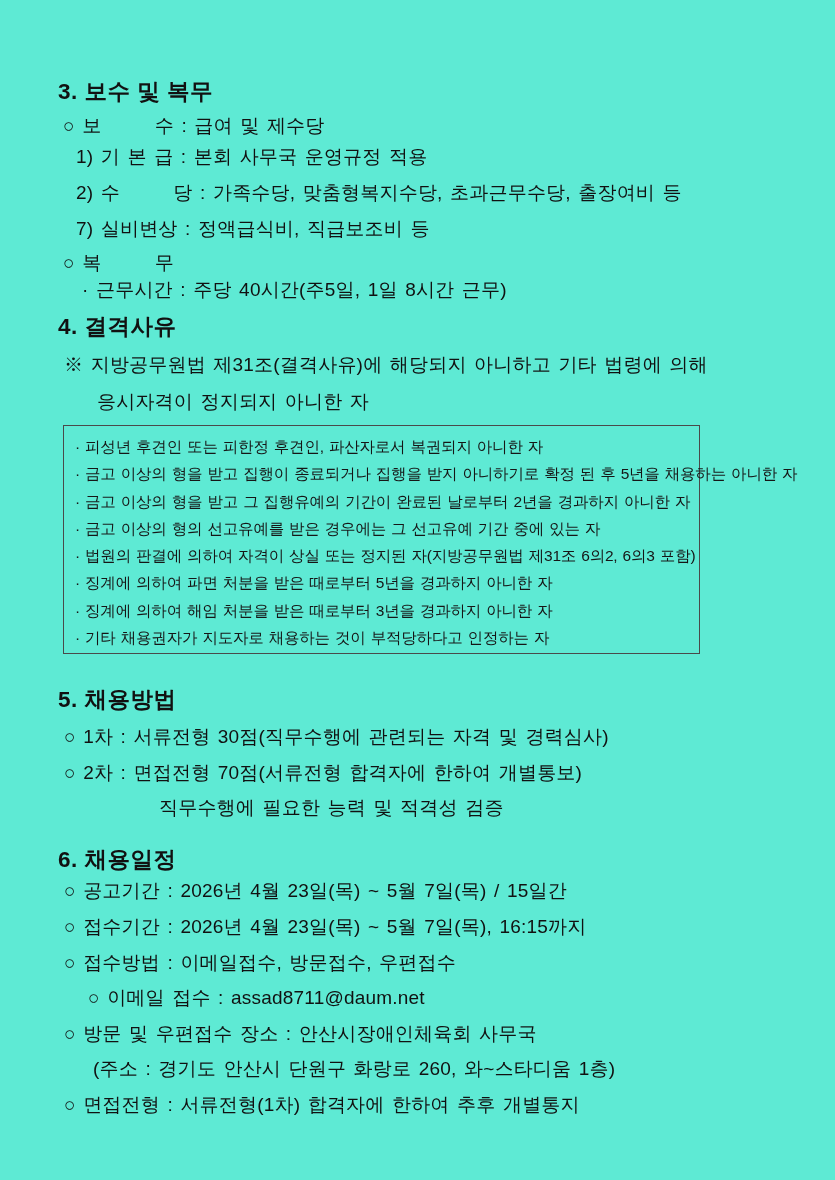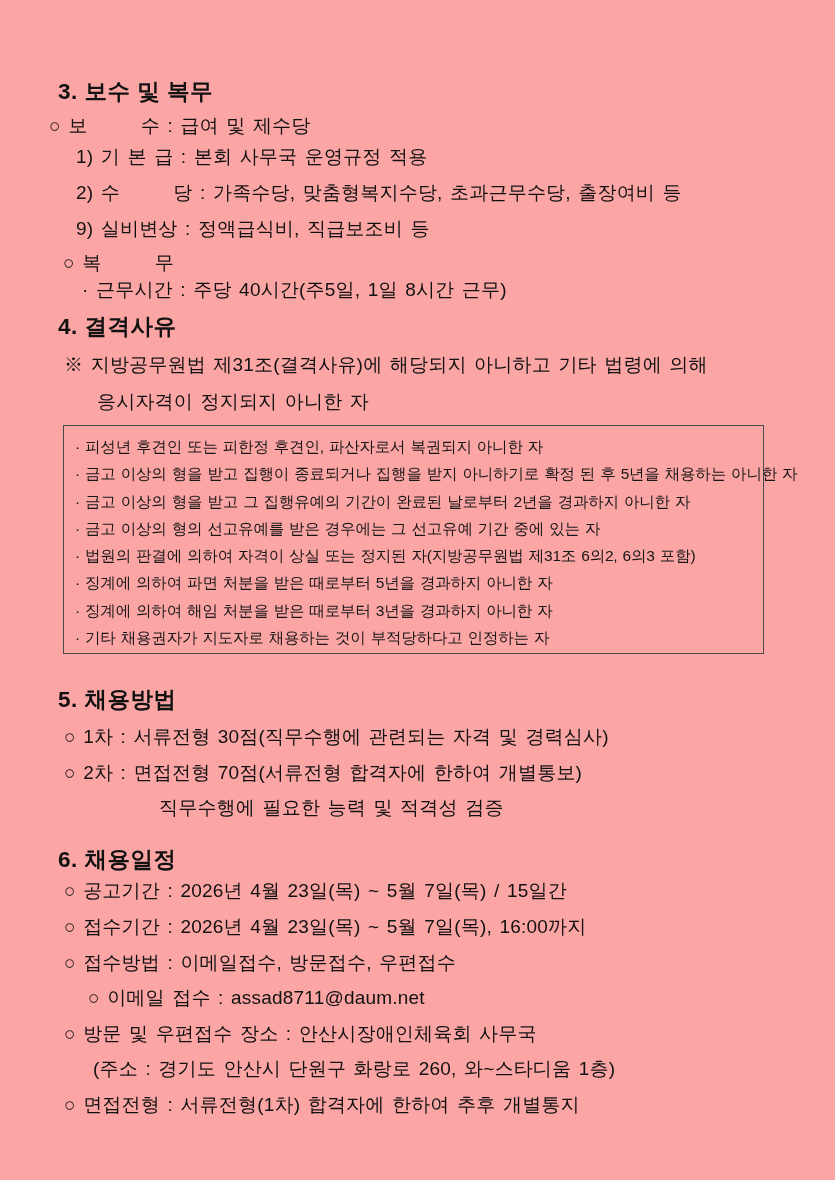--- a/index.html
+++ b/index.html
@@ -4,21 +4,21 @@
 <style>
   html, body {
     margin: 0;
     padding: 0;
     background: #ffffff;
   }
   .page {
     position: relative;
     width: 835px;
     height: 1180px;
-    background: #fca5a5;
+    background: #5eead4;
     font-family: "Liberation Sans", sans-serif;
     color: #111111;
     overflow: hidden;
   }
   .h {
     position: absolute;
     font-size: 22.5px;
     font-weight: bold;
     white-space: pre;
     letter-spacing: 0.5px;
@@ -27,45 +27,45 @@
     position: absolute;
     font-size: 19px;
     white-space: pre;
     letter-spacing: 0.2px;
     word-spacing: 2px;
   }
   .box {
     position: absolute;
     left: 63px;
     top: 425px;
-    width: 701px;
+    width: 637px;
     height: 229px;
     border: 1px solid #4a4a4a;
     box-sizing: border-box;
     padding: 7px 11px 0 11px;
   }
   .bl {
     font-size: 15.5px;
     line-height: 27.3px;
     white-space: pre;
     letter-spacing: -0.2px;
     word-spacing: 1px;
     color: #161616;
   }
 </style>
 </head>
 <body>
 
 <div class="page">
 
   <div class="h" style="left:58px; top:76px;">3. 보수 및 복무</div>
-  <div class="t" style="left:49px; top:113px;">○ 보　　  수 : 급여 및 제수당</div>
+  <div class="t" style="left:63px; top:113px;">○ 보　　  수 : 급여 및 제수당</div>
   <div class="t" style="left:76px; top:144px;">1) 기 본 급 : 본회 사무국 운영규정 적용</div>
   <div class="t" style="left:76px; top:180px;">2) 수　　  당 : 가족수당, 맞춤형복지수당, 초과근무수당, 출장여비 등</div>
-  <div class="t" style="left:76px; top:216px;">9) 실비변상 : 정액급식비, 직급보조비 등</div>
+  <div class="t" style="left:76px; top:216px;">7) 실비변상 : 정액급식비, 직급보조비 등</div>
   <div class="t" style="left:63px; top:250px;">○ 복　　  무</div>
   <div class="t" style="left:82px; top:277px;">· 근무시간 : 주당 40시간(주5일, 1일 8시간 근무)</div>
 
   <div class="h" style="left:58px; top:311px;">4. 결격사유</div>
   <div class="t" style="left:64px; top:352px;">※ 지방공무원법 제31조(결격사유)에 해당되지 아니하고 기타 법령에 의해</div>
   <div class="t" style="left:97px; top:389px;">응시자격이 정지되지 아니한 자</div>
 
   <div class="box">
     <div class="bl">· 피성년 후견인 또는 피한정 후견인, 파산자로서 복권되지 아니한 자</div>
     <div class="bl">· 금고 이상의 형을 받고 집행이 종료되거나 집행을 받지 아니하기로 확정 된 후 5년을 채용하는 아니한 자</div>
@@ -77,20 +77,20 @@
     <div class="bl">· 기타 채용권자가 지도자로 채용하는 것이 부적당하다고 인정하는 자</div>
   </div>
 
   <div class="h" style="left:58px; top:684px;">5. 채용방법</div>
   <div class="t" style="left:64px; top:724px;">○ 1차 : 서류전형 30점(직무수행에 관련되는 자격 및 경력심사)</div>
   <div class="t" style="left:64px; top:760px;">○ 2차 : 면접전형 70점(서류전형 합격자에 한하여 개별통보)</div>
   <div class="t" style="left:128px; top:795px;margin-left:31px;">직무수행에 필요한 능력 및 적격성 검증</div>
 
   <div class="h" style="left:58px; top:844px;">6. 채용일정</div>
   <div class="t" style="left:64px; top:878px;">○ 공고기간 : 2026년 4월 23일(목) ~ 5월 7일(목) / 15일간</div>
-  <div class="t" style="left:64px; top:914px;">○ 접수기간 : 2026년 4월 23일(목) ~ 5월 7일(목), 16:00까지</div>
+  <div class="t" style="left:64px; top:914px;">○ 접수기간 : 2026년 4월 23일(목) ~ 5월 7일(목), 16:15까지</div>
   <div class="t" style="left:64px; top:950px;">○ 접수방법 : 이메일접수, 방문접수, 우편접수</div>
   <div class="t" style="left:64px; top:985px;margin-left:24px;">○ 이메일 접수 : assad8711@daum.net</div>
   <div class="t" style="left:64px; top:1021px;">○ 방문 및 우편접수 장소 : 안산시장애인체육회 사무국</div>
   <div class="t" style="left:93px; top:1056px;">(주소 : 경기도 안산시 단원구 화랑로 260, 와~스타디움 1층)</div>
   <div class="t" style="left:64px; top:1092px;">○ 면접전형 : 서류전형(1차) 합격자에 한하여 추후 개별통지</div>
 
 </div>
 
 </body></html>

